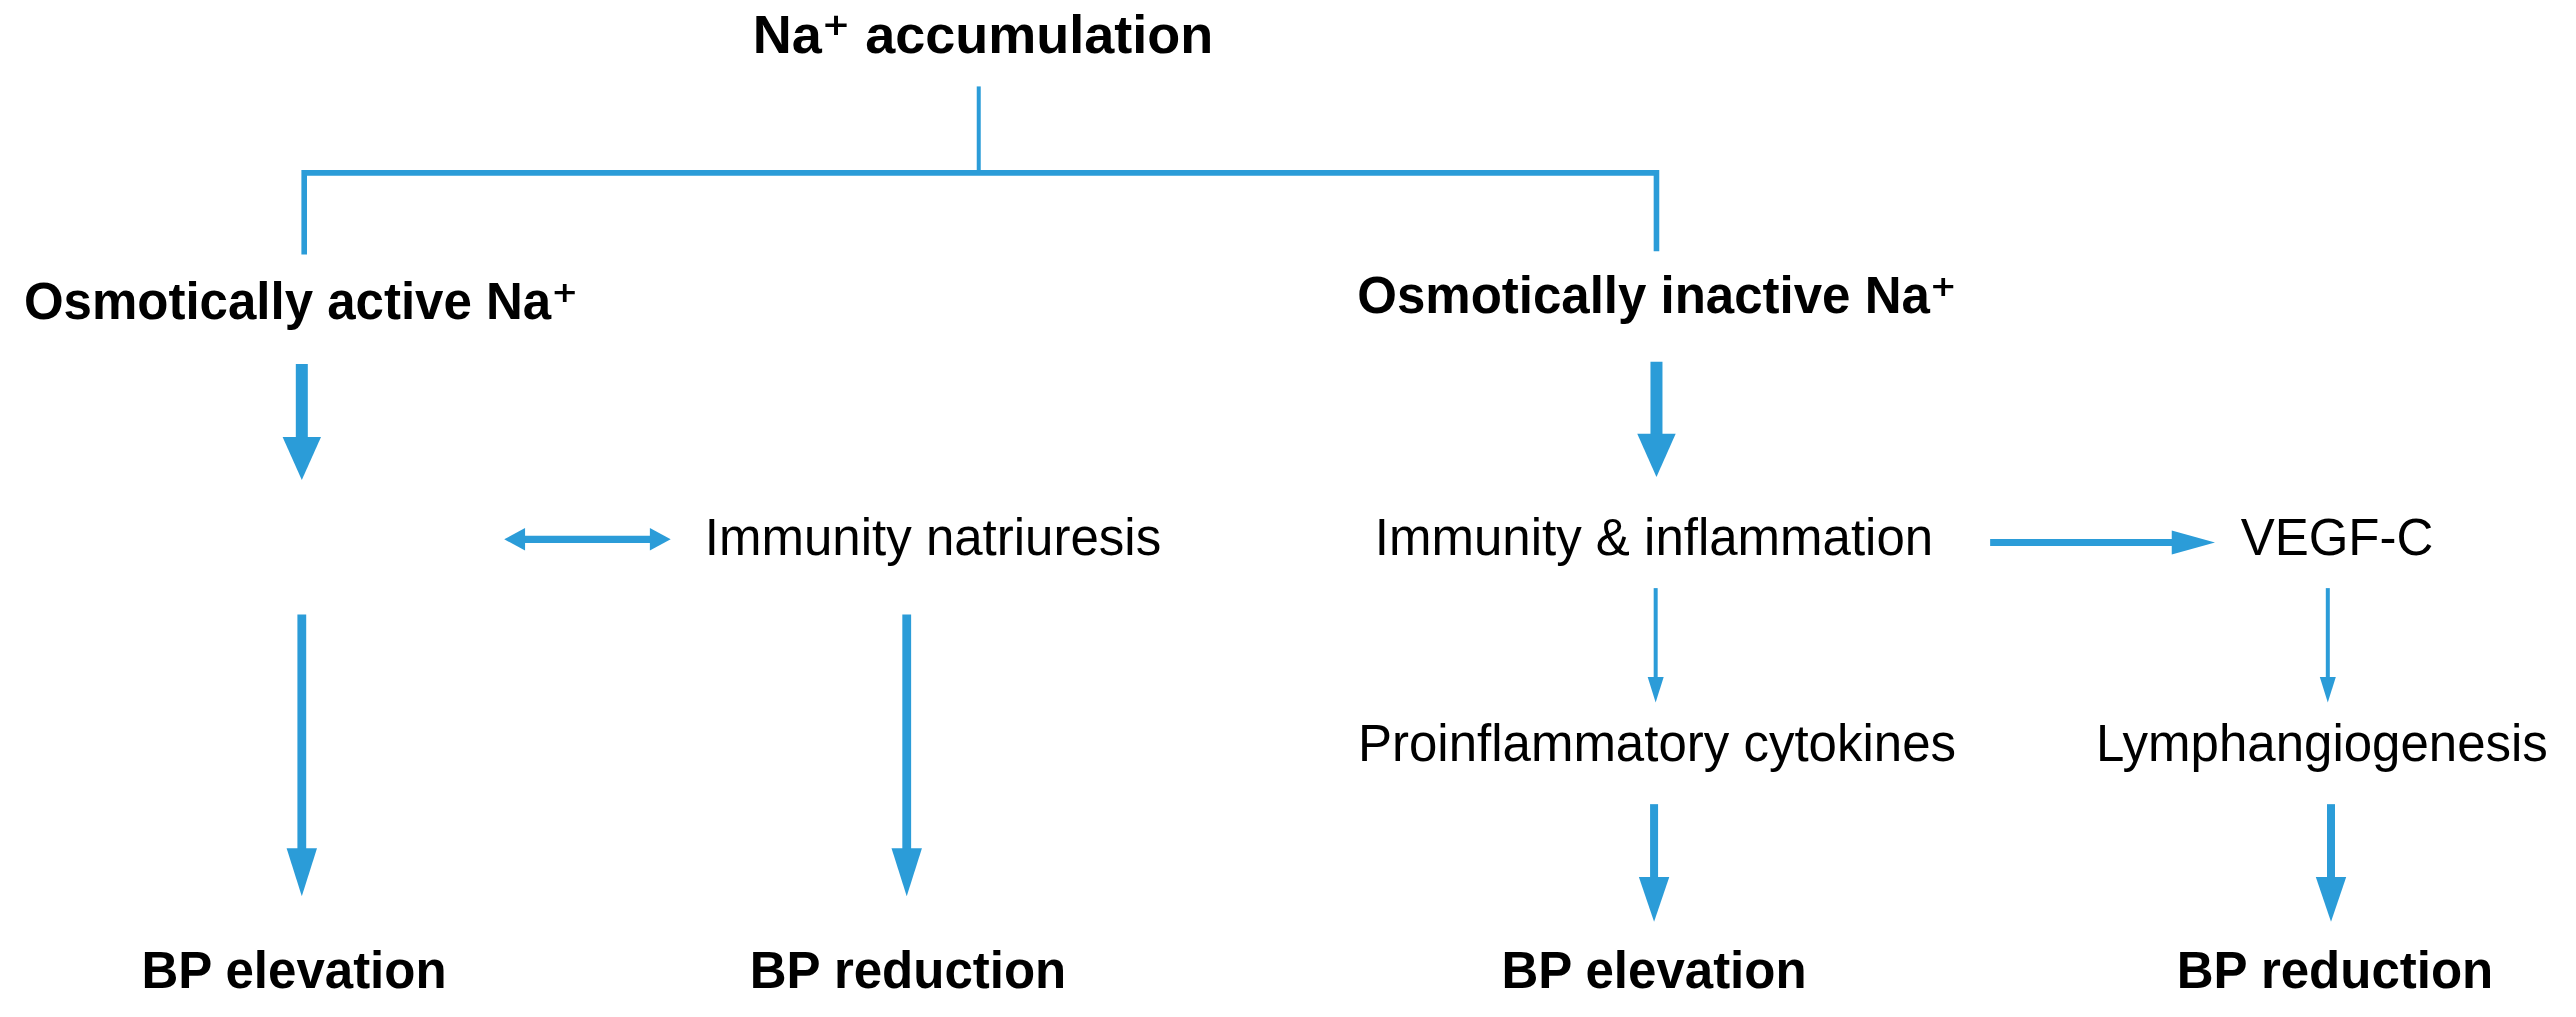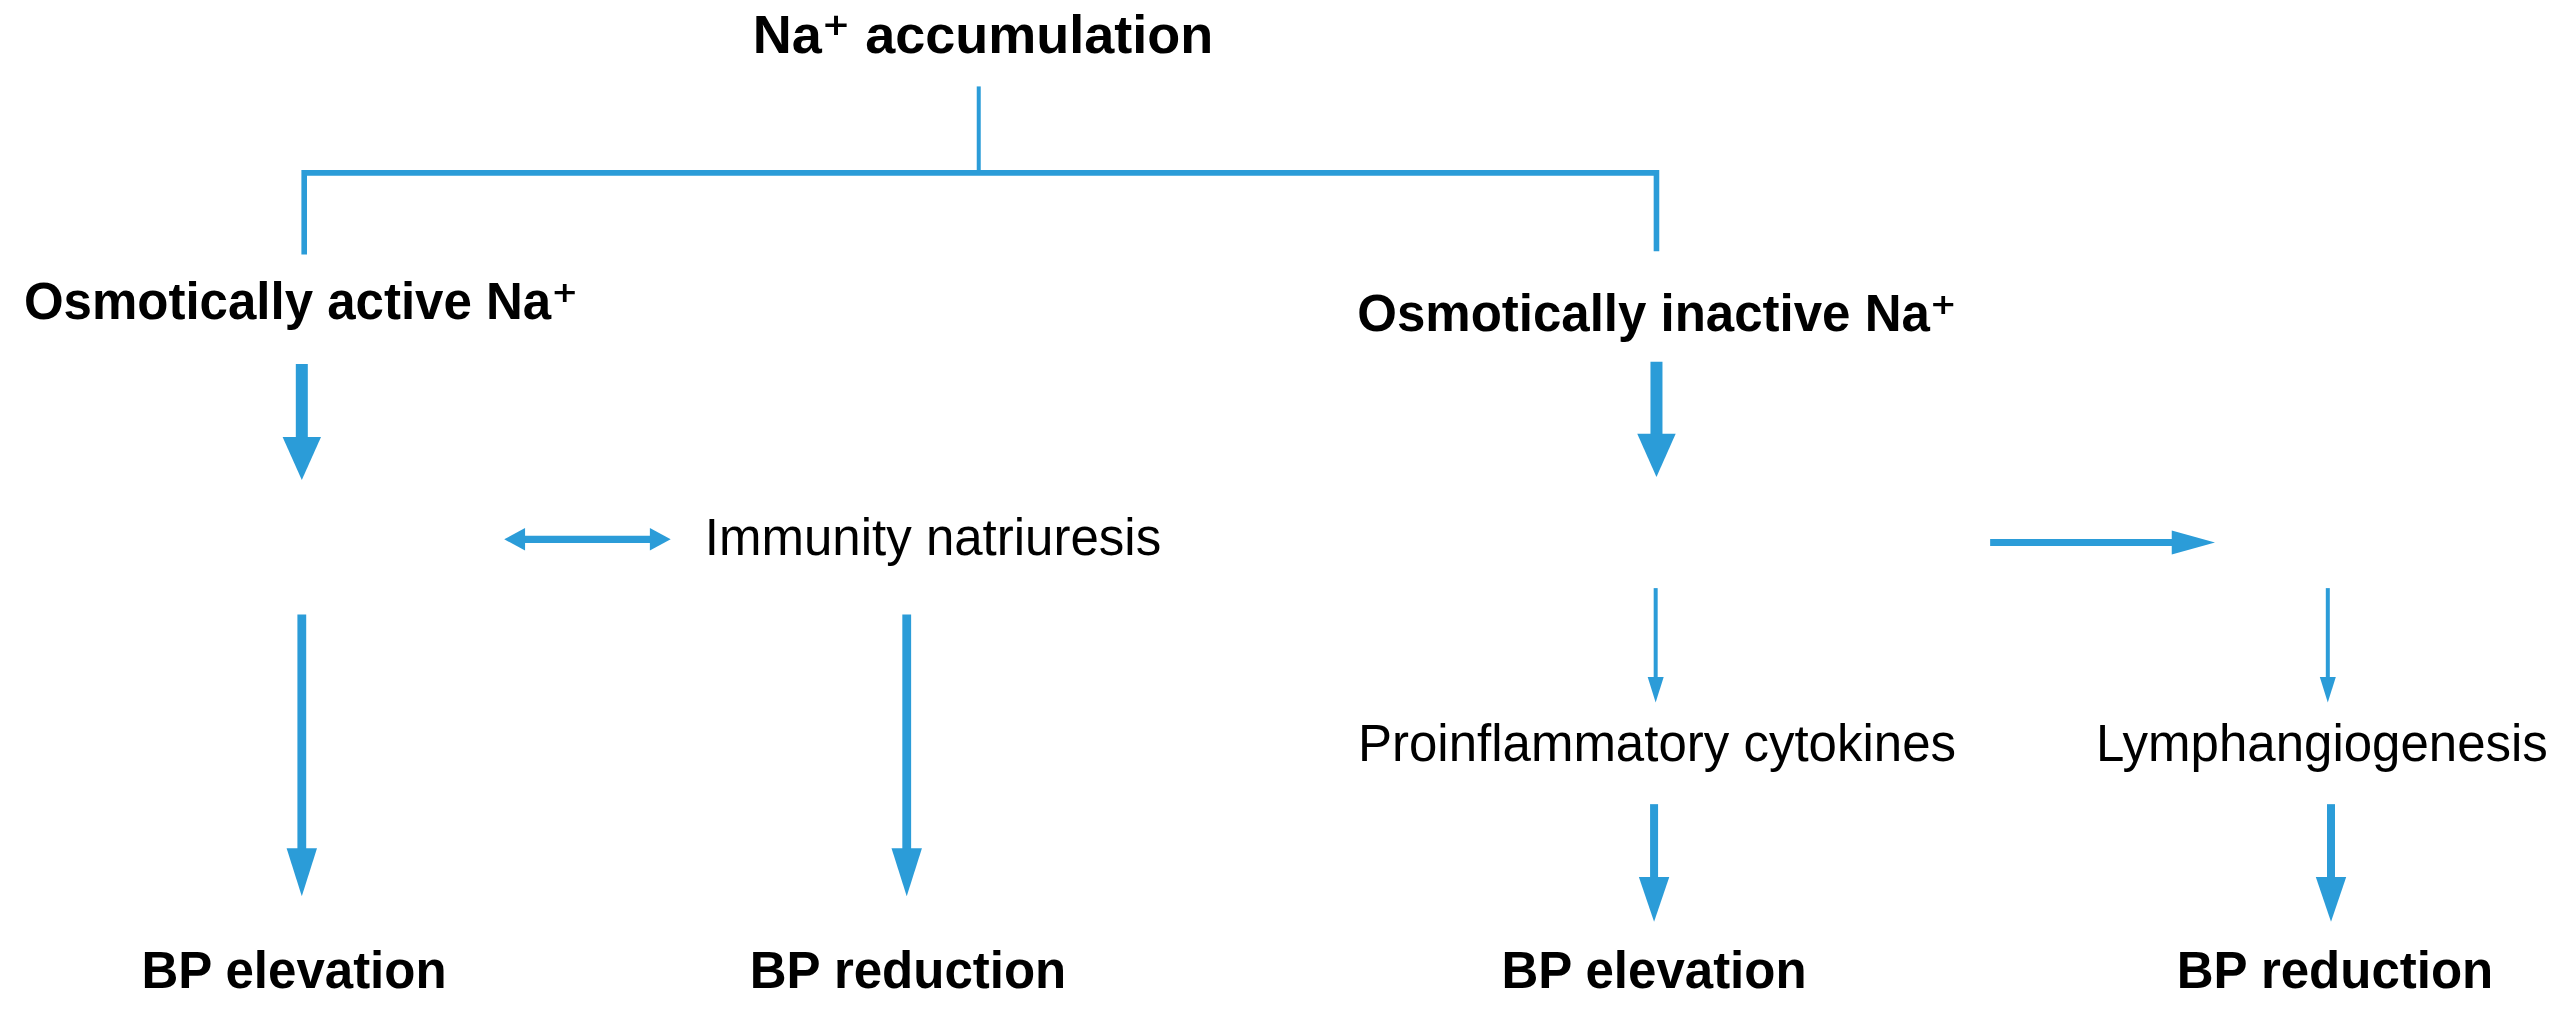--- a/index.html
+++ b/index.html
@@ -102,26 +102,28 @@
     <g>
       <line x1="2913" y1="1005" x2="2913" y2="1100" stroke-width="10"></line>
       <polygon points="2894,1096 2932,1096 2913,1152"></polygon>
     </g>
   </svg>
 
   <div class="node bold" style="left:301px; top:274px">Osmotically active Na⁺</div>
 
   <div class="node bold title" style="left:983px; top:4.8px">Na⁺ accumulation</div>
 
-  <div class="node bold" style="left:1657px; top:286px">Osmotically inactive Na⁺</div>
+  <div class="node bold" style="left:1657px; top:268px">Osmotically inactive Na⁺</div>
 
 
   <div class="node" style="left:933px; top:510px">Immunity natriuresis</div>
 
+  <div class="node" style="left:1654px; top:510px">Immunity &amp; inflammation</div>
 
+  <div class="node" style="left:2337px; top:510px">VEGF-C</div>
 
   <div class="node" style="left:1657px; top:716px">Proinflammatory cytokines</div>
 
   <div class="node" style="left:2322px; top:716px">Lymphangiogenesis</div>
 
   <div class="node bold" style="left:294px; top:943px">BP elevation</div>
 
   <div class="node bold" style="left:908px; top:943px">BP reduction</div>
 
   <div class="node bold" style="left:1654px; top:943px">BP elevation</div>

